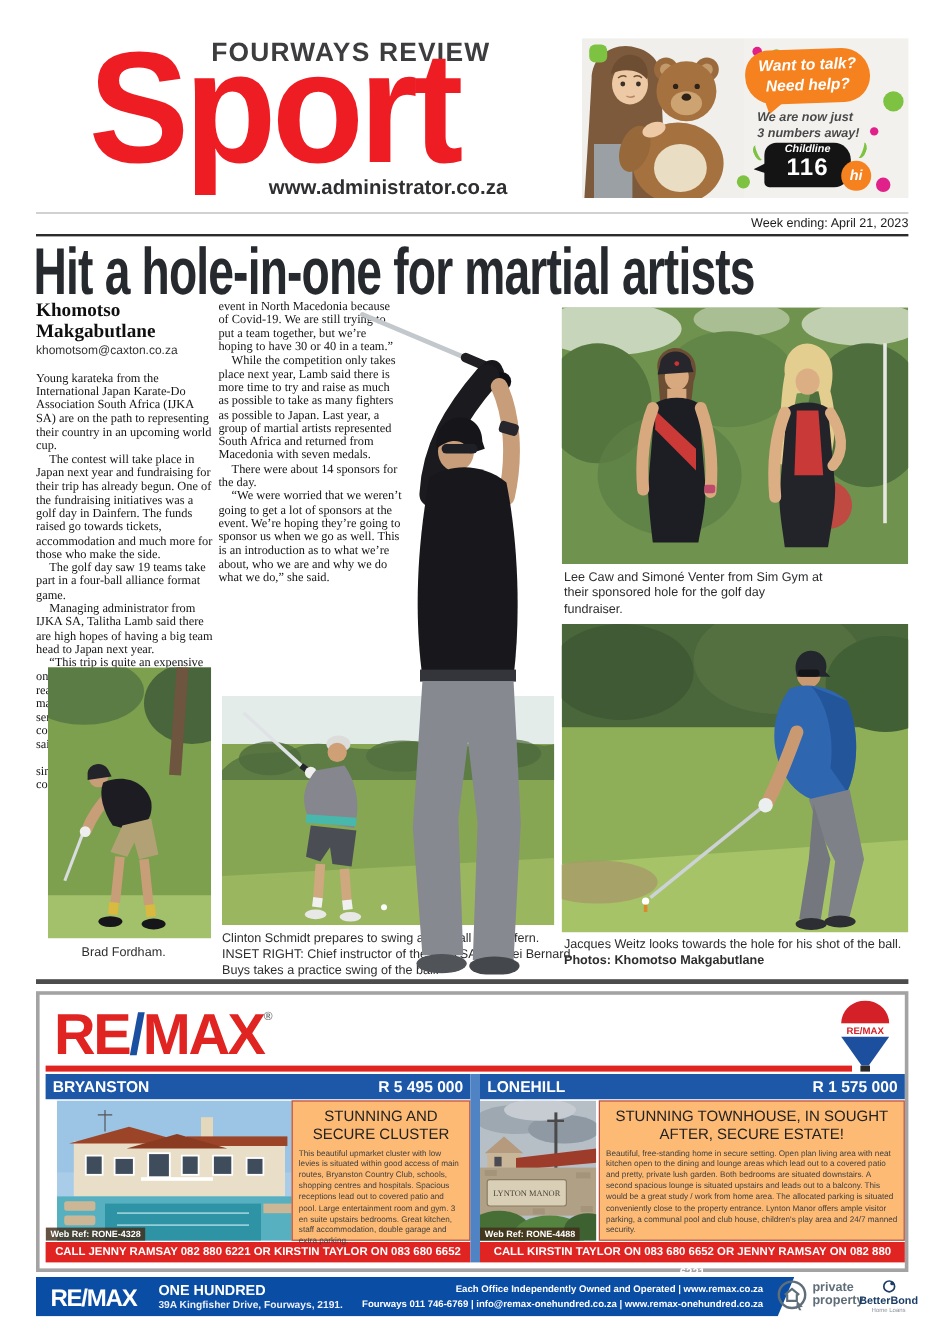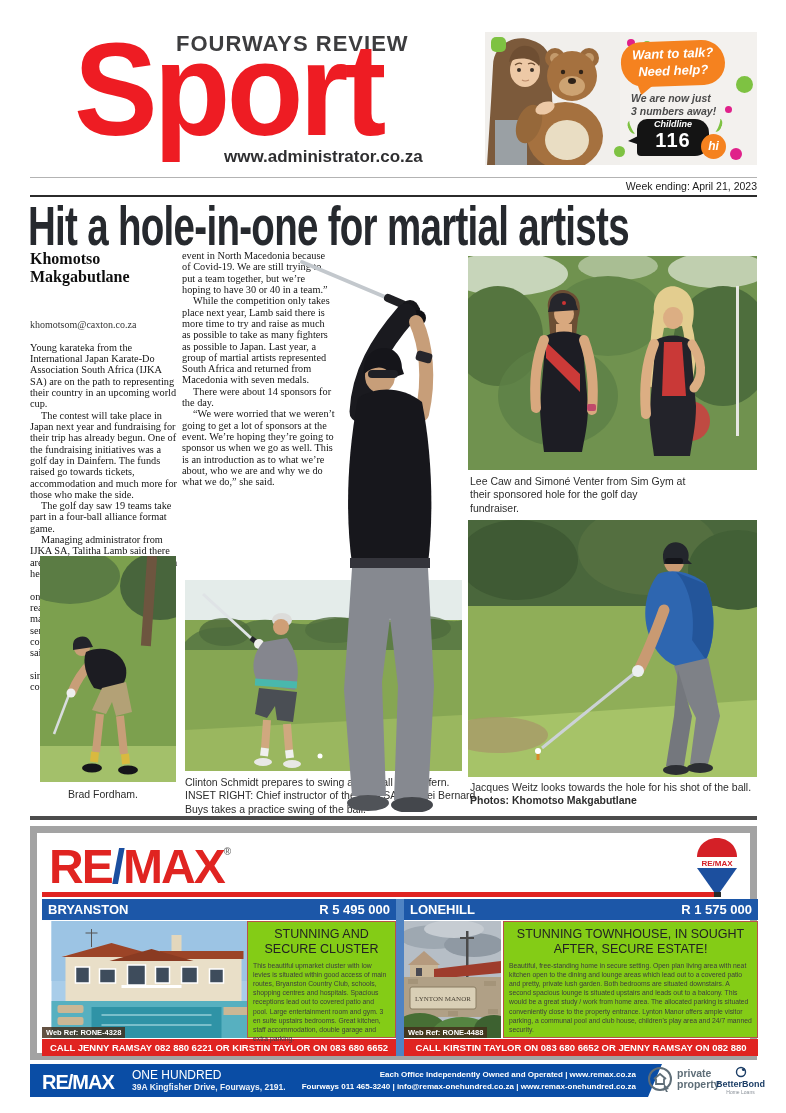--- a/index.html
+++ b/index.html
@@ -51,21 +51,21 @@
   #rule2 { left:30px; top:195px; width:727px; height:2px; background:#2b2b2b; }
   #headline { left:28px; top:199px; font-weight:700; font-size:55px; line-height:1; color:#26292e;
               letter-spacing:-1px; transform:scaleX(.70); transform-origin:0 0; white-space:nowrap; }
 
   
   .col { position:absolute; font-family:"Liberation Serif", serif; font-size:10.3px; line-height:1.1;
          color:#141414; }
   #col1 { left:30px; top:250px; width:149px; }
   #col2 { left:182px; top:250px; width:153px; }
   .byline { font-family:Liberation Serif, serif; font-weight:700; font-size:16px; line-height:1.15; color:#0f0f0f; }
-  .email  { font-family:Liberation Serif, serif; font-size:10px; color:#333; margin-bottom:12px;margin-top:32px; }
+  .email  { font-family:Liberation Sans, sans-serif; font-size:10px; color:#333; margin-bottom:12px; }
   .col p { text-indent:11px; }
   .col p.noind { text-indent:0; }
 
   
   .photo { position:absolute; overflow:hidden; z-index:1; }
   .photo svg { display:block; width:100%; height:100%; }
   #ph-lee { left:468px; top:256px; width:289px; height:214px; }
   #ph-jacques { left:468px; top:520px; width:289px; height:257px; }
   #ph-brad { left:40px; top:556px; width:136px; height:226px; }
   #ph-clinton { left:185px; top:580px; width:277px; height:191px; }
@@ -75,21 +75,21 @@
   .cap { position:absolute; font-size:10.5px; line-height:1.28; color:#2d2d2d; z-index:2; }
   #cap-lee { left:470px; top:475px; width:218px; }
   #cap-brad { left:40px; top:788px; width:176px;padding-left:28px; }
   #cap-clinton { left:185px; top:776px; width:292px; }
   #cap-jacques { left:470px; top:781px; width:292px; }
   .credit { font-weight:700; }
 
   #separator { left:30px; top:816px; width:727px; height:4px; background:#4c4c4c; }
 
   
-  #remax-ad { left:30px; top:826px; width:727px; height:234px; border:7px solid #a3a3a3; background:#fff; }
+  #remax-ad { left:30px; top:826px; width:727px; height:234px; border:3px solid #a3a3a3; background:#fff; }
   #rx-logo { position:absolute; left:12px; top:10px; font-weight:700; font-size:48px; line-height:1;
              letter-spacing:-2px; }
   #rx-logo .re, #rx-logo .max { color:#e02421; }
   #rx-logo .slash { color:#1b4fa0; }
   #rx-logo .reg { font-size:10px; color:#777; vertical-align:28px; letter-spacing:0; }
   #rx-balloon { position:absolute; right:9px; top:3px; width:48px; height:62px; }
   #rx-redline { position:absolute; left:5px; top:59px; width:672px; height:5px; background:#e02421; }
 
   .listing { position:absolute; top:66px; width:354px; }
   #listing-bry { left:5px; }
@@ -97,33 +97,33 @@
   #rx-divider { position:absolute; left:359px; top:66px; width:8px; height:157px; background:#4f83c3; }
   .lheader { height:21px; background:#1c57a8; color:#fff; display:flex; justify-content:space-between;
              align-items:center; font-weight:700; font-size:13px; padding:0 6px; }
   .lbody { position:relative; height:119px; }
   .lphoto { position:absolute; top:1px; overflow:hidden; }
   .lphoto svg { display:block; width:100%; height:100%; }
   #photo-bry { left:0; width:222px; height:117px; }
   #photo-lon { left:0; width:97px; height:117px; }
   .webref { position:absolute; bottom:0; left:0; background:rgba(66,44,26,.82); color:#fff;
             font-weight:700; font-size:7.5px; line-height:11px; padding:0 4px; }
-  .tbox { position:absolute; top:1px; border:1px solid #b9524a; background:#84cc16; padding:3px 5px; }
+  .tbox { position:absolute; top:1px; border:1px solid #b9524a; background:#fdba74; padding:3px 5px; }
   #tbox-bry { left:205px; width:149px; height:117px; }
   #tbox-lon { left:99px; width:255px; height:117px; }
   .lheading { font-size:12.5px; line-height:1.18; text-align:center; color:#222; margin:2px 0 4px; }
   .lbodytext { font-size:6.8px; line-height:1.36; color:#3e3e3e; }
   .lagent { height:17px; background:#e02421; color:#fff; text-align:center; font-weight:700;
             font-size:9.5px; line-height:17px; }
 
   
   #rx-footer { left:30px; top:1064px; width:632px; height:33px; background:#0a4da5; color:#fff;
                clip-path:polygon(0 0,100% 0,calc(100% - 14px) 100%,0 100%); }
   .f-brand { position:absolute; left:12px; top:7px; font-weight:700; font-size:20px; letter-spacing:-1px; }
-  .f-office { position:absolute; left:102px; top:4px; font-weight:400; font-size:12px; }
+  .f-office { position:absolute; left:102px; top:4px; font-weight:700; font-size:12px; }
   .f-address { position:absolute; left:102px; top:18px; font-weight:700; font-size:8.5px; opacity:.92; }
   .f-info { position:absolute; right:26px; top:5px; text-align:right; font-weight:700; font-size:8px;
             line-height:1.55;margin-left:40px; }
   #pp { left:647px; top:1066px; display:flex; align-items:center; gap:4px; }
   #pp .pp-text { font-size:10.5px; line-height:1.05; color:#5f6e78; font-weight:700; }
   #bb { left:716px; top:1066px; text-align:center; }
   #bb .bb-name { font-weight:700; font-size:9px; color:#1c3e66; }
   #bb .bb-tag { font-size:5px; color:#8a9199; }
   #bb svg { display:block; margin:0 auto 1px; }
 </style>
@@ -438,21 +438,21 @@
       <div class="lagent">CALL KIRSTIN TAYLOR ON 083 680 6652 OR JENNY RAMSAY ON 082 880 6221</div>
     </div>
   </section>
 
   <div class="abs" id="rx-footer">
     <div class="f-brand">RE/MAX</div>
     <div class="f-office">ONE HUNDRED</div>
     <div class="f-address">39A Kingfisher Drive, Fourways, 2191.</div>
     <div class="f-info">
       <div>Each Office Independently Owned and Operated | www.remax.co.za</div>
-      <div>Fourways 011 465-3240 | info@remax-onehundred.co.za | www.remax-onehundred.co.za</div>
+      <div>Fourways 011 746-6769 | info@remax-onehundred.co.za | www.remax-onehundred.co.za</div>
     </div>
   </div>
 
   <div class="abs" id="pp">
     <svg width="26" height="26" viewBox="0 0 26 26">
       <circle cx="13" cy="13" r="11" fill="none" stroke="#5f6e78" stroke-width="2"></circle>
       <path d="M7 13 L13 8 L19 13 M9 12.5 V18 H17 V12.5" fill="none" stroke="#5f6e78" stroke-width="1.8"></path>
       <path d="M17 18 L22 23 L19.5 23.5 L21 26 L19 26 L17.8 23.3 L16.5 25 Z" fill="#5f6e78"></path>
     </svg>
     <div class="pp-text">

